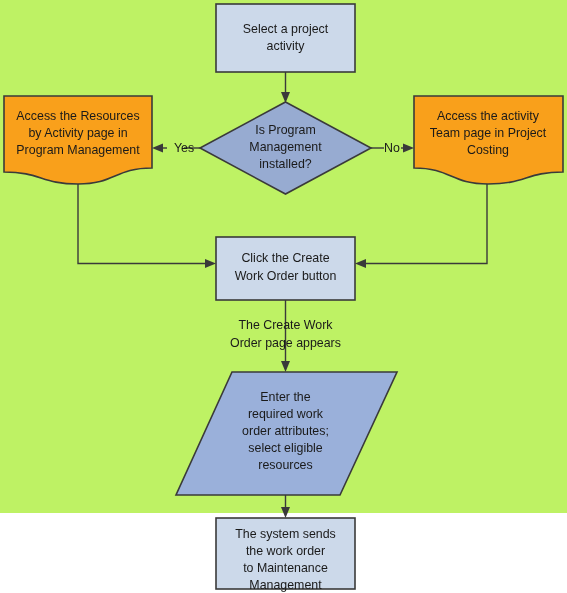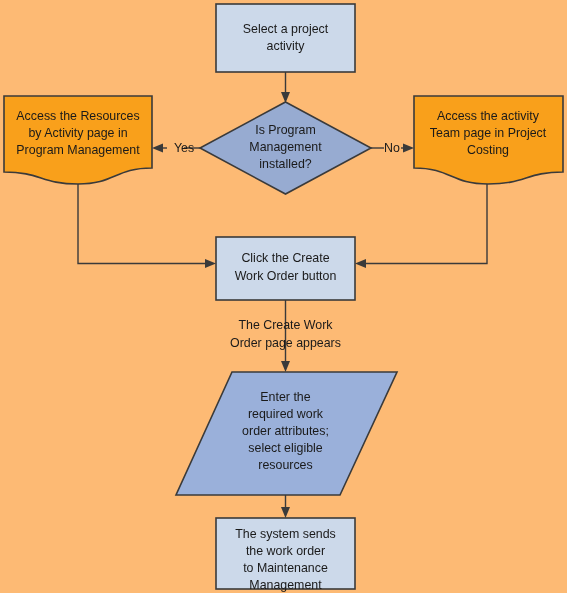--- a/index.html
+++ b/index.html
@@ -10,22 +10,22 @@
   }
   body {
     width: 567px;
     height: 593px;
     overflow: hidden;
     font-family: "Liberation Sans", sans-serif;
   }
   #flowchart-root {
     position: relative;
     width: 567px;
-    height: 593px;
-    background: #fdba74;
+    height: 513px;
+    background: #bef264;
   }
   svg#flow-svg {
     display: block;
     width: 567px;
     height: 593px;
   }
   .shape-fill-process { fill: #ccd9ea; }
   .shape-fill-decision { fill: #97abd1; }
   .shape-fill-data { fill: #9ab0da; }
   .shape-fill-document { fill: #f9a01b; }

